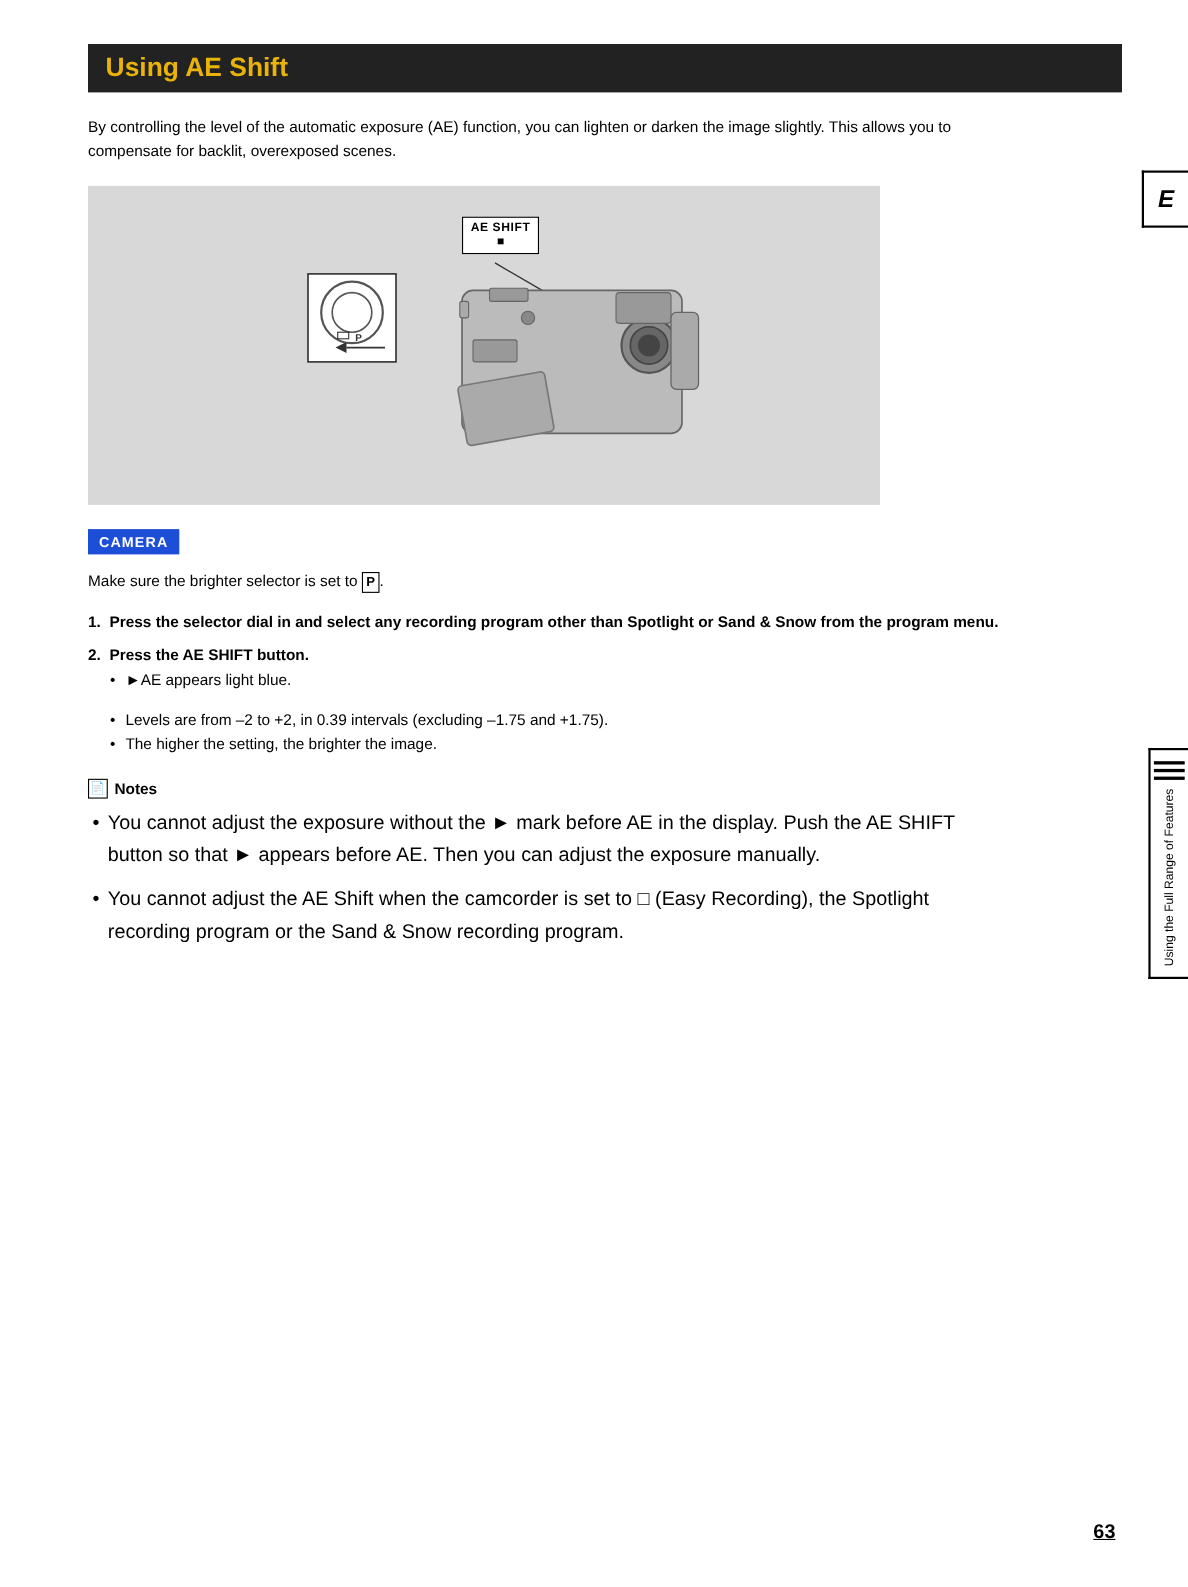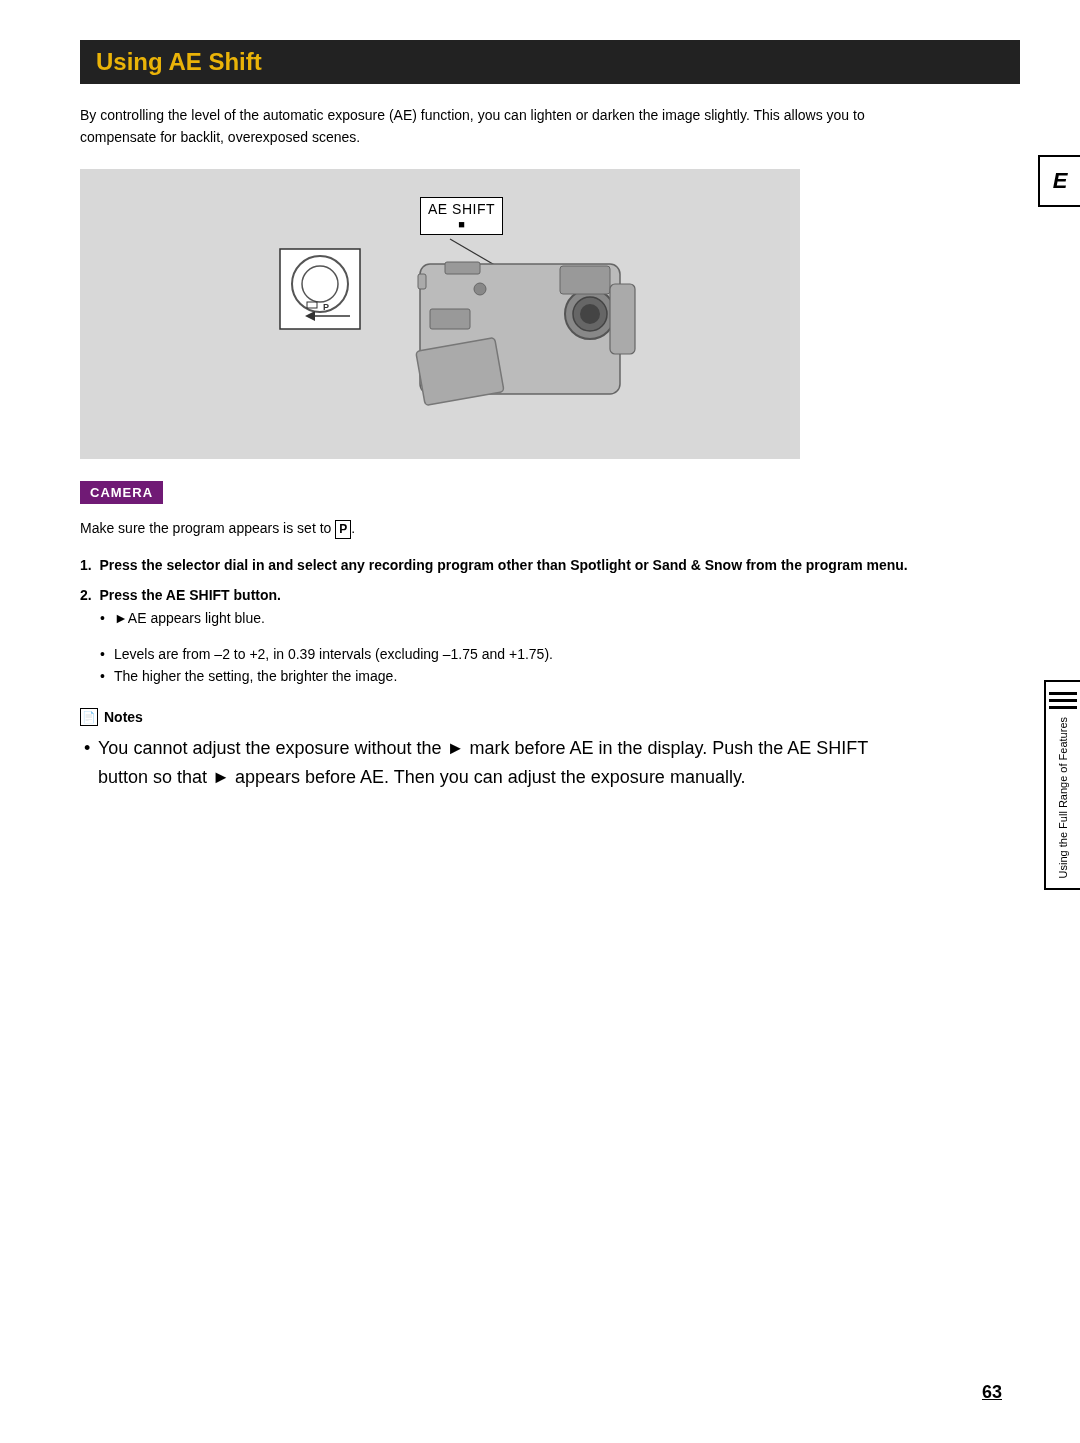--- a/index.html
+++ b/index.html
@@ -110,21 +110,21 @@
       display: flex;
       align-items: center;
       justify-content: center;
       position: relative;
       overflow: hidden;
     }
 
     
     .camera-badge {
       display: inline-block;
-      background: #701a75;
+      background: #1d4ed8;
       color: #fff;
       font-size: 13px;
       font-weight: bold;
       padding: 4px 10px;
       letter-spacing: 1px;
       margin-bottom: 16px;
     }
 
     
     .make-sure-text {
@@ -218,21 +218,21 @@
     .notes-list li::before {
       content: '•';
       position: absolute;
       left: 4px;
     }
 
     
     .page-number {
       position: absolute;
       bottom: 40px;
-      right: 78px;
+      right: 66px;
       font-size: 18px;
       font-weight: bold;
       text-decoration: underline;
     }
 
     
     .ae-shift-label {
       position: absolute;
       top: 28px;
       left: 340px;
@@ -268,21 +268,21 @@
   
   <div class="title-bar">Using AE Shift</div>
 
   
   <p class="intro-text">By controlling the level of the automatic exposure (AE) function, you can lighten or darken the image slightly. This allows you to compensate for backlit, overexposed scenes.</p>
 
   
   <div class="illustration-box">
 
     <div class="ae-shift-label">
-      <div style="font-size:14px;font-weight:normal;letter-spacing:0.5px;">AE SHIFT</div>
+      <div style="font-size:11px;font-weight:bold;letter-spacing:0.5px;">AE SHIFT</div>
       <div style="font-size:11px;">■</div>
     </div>
 
     <svg width="440" height="240" viewBox="0 0 440 240">
 
       <rect x="60" y="55" width="80" height="80" fill="white" stroke="#333" stroke-width="1.5"></rect>
 
       <circle cx="100" cy="90" r="28" fill="none" stroke="#555" stroke-width="2"></circle>
       <circle cx="100" cy="90" r="18" fill="none" stroke="#555" stroke-width="1.5"></circle>
 
@@ -315,21 +315,21 @@
     </svg>
   </div>
 
   
   <div>
     <span class="camera-badge">CAMERA</span>
   </div>
 
   
   <p class="make-sure-text">
-    <span>Make sure the program appears is set to</span>
+    <span>Make sure the brighter selector is set to</span>
     <span class="program-p-icon">P</span>.
   </p>
 
   
   <ol class="steps-list">
 
     <li class="step-item">
       <div class="step-number-label">
         <span>1.</span>
         &nbsp;<span>Press the selector dial in and select any recording program other than Spotlight or Sand &amp; Snow from the program menu.</span>
@@ -360,19 +360,22 @@
   
   <div class="notes-section">
     <div class="notes-header">
       <span class="notes-icon">📄</span>
       <span>Notes</span>
     </div>
     <ul class="notes-list">
       <li>
         You cannot adjust the exposure without the <span>►</span> mark before AE in the display. Push the AE SHIFT button so that <span>►</span> appears before AE. Then you can adjust the exposure manually.
       </li>
+      <li>
+        You cannot adjust the AE Shift when the camcorder is set to □ (Easy Recording), the Spotlight recording program or the Sand &amp; Snow recording program.
+      </li>
     </ul>
   </div>
 
   
   <div class="page-number">63</div>
 
 </div>
 
 </body></html>

